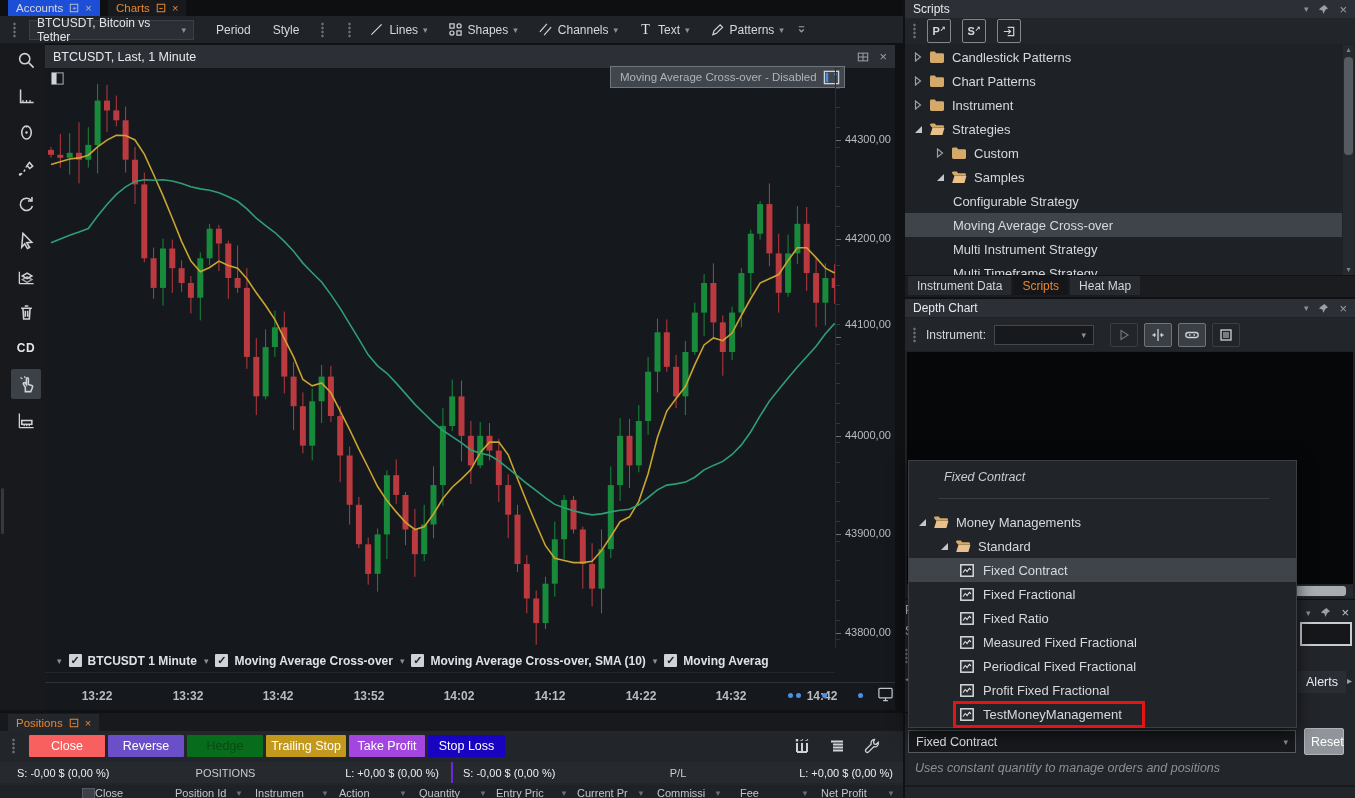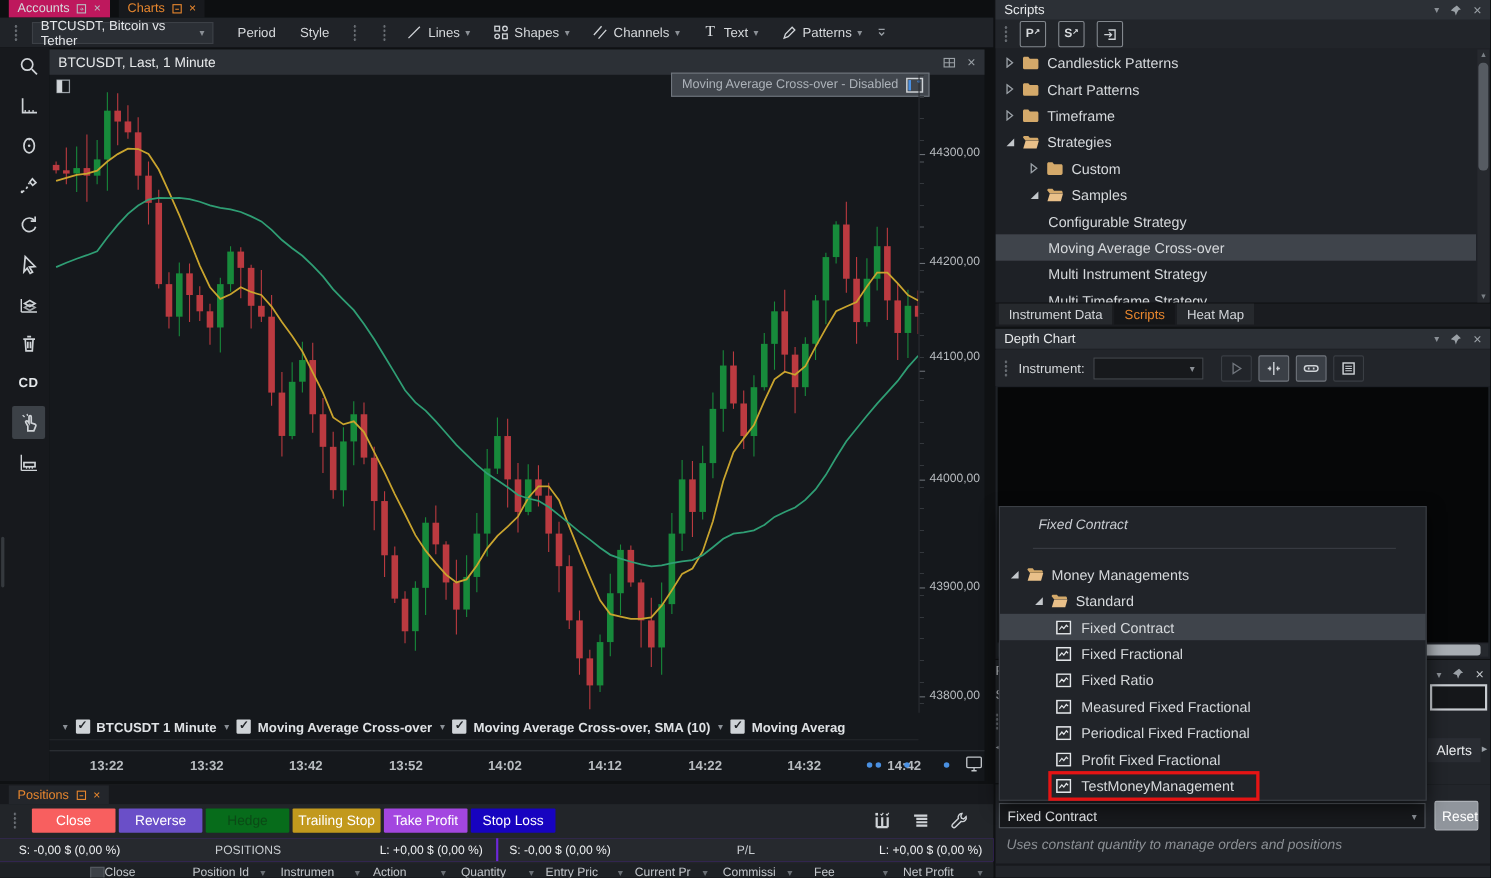--- a/index.html
+++ b/index.html
@@ -56,21 +56,21 @@
   .fsort{position:absolute;top:4px;color:#6a6f75;font-size:8px;}
   .combo{background:#17191c;border:1px solid #44484e;display:flex;align-items:center;color:#e4e6e9;box-sizing:border-box;padding:0 7px;}
   .combo .carrow{margin-left:auto;}
 </style>
 </head>
 <body>
 
 <div id="root">
 
   <div class="abs" style="left:0;top:0;width:903px;height:16px;background:#0d0f11;">
-    <div class="ttab" style="position:absolute;left:8px;top:0;background:#be185d;color:#d6d9dc;">
+    <div class="ttab" style="position:absolute;left:8px;top:0;background:#1d4ed8;color:#d6d9dc;">
       <span>Accounts</span>
       <span class="ic">
           <svg width="10" height="10" viewBox="0 0 12 12" fill="none" stroke="#b8bcc0" stroke-width="1.2">
             <rect x="1.5" y="1.5" width="9" height="9"></rect>
             <path d="M4 6.5h4M6.5 4.5l2 2-2 2" transform="scale(.8) translate(1.5 1.5)"></path>
           </svg>
         </span>
       <span class="x" style="color:#b8bcc0;">×</span>
     </div>
     <div class="ttab" style="position:absolute;left:108px;top:0;background:#17191d;color:#e8872e;">
@@ -572,21 +572,21 @@
           <span class="tree-arrow" style="margin-left:8px;">
             <svg width="8" height="10" viewBox="0 0 8 10">
               <path d="M1.5 1l5 4-5 4z" fill="none" stroke="#9aa0a6" stroke-width="1.2"></path>
             </svg>
           </span>
           <span class="fold ic">
             <svg width="16" height="14" viewBox="0 0 16 14">
               <path d="M1 3c0-.8.6-1.4 1.4-1.4h3.4l1.4 1.7h6.4c.8 0 1.4.6 1.4 1.4v6.9c0 .8-.6 1.4-1.4 1.4H2.4A1.4 1.4 0 0 1 1 11.6z" fill="#d4a96a"></path>
             </svg>
           </span>
-          <span>Timeframe</span>
+          <span>Instrument</span>
         </div>
         <div class="tree-row">
           <span class="tree-arrow" style="margin-left:8px;">
             <svg width="9" height="9" viewBox="0 0 9 9">
               <path d="M8 1v7H1z" fill="#c3c7cb"></path>
             </svg>
           </span>
           <span class="fold ic">
             <svg width="16" height="14" viewBox="0 0 16 14">
               <path d="M1 3c0-.8.6-1.4 1.4-1.4h3.4l1.4 1.7h6.4c.8 0 1.4.6 1.4 1.4v1H3.2z" fill="#d4a96a"></path>

